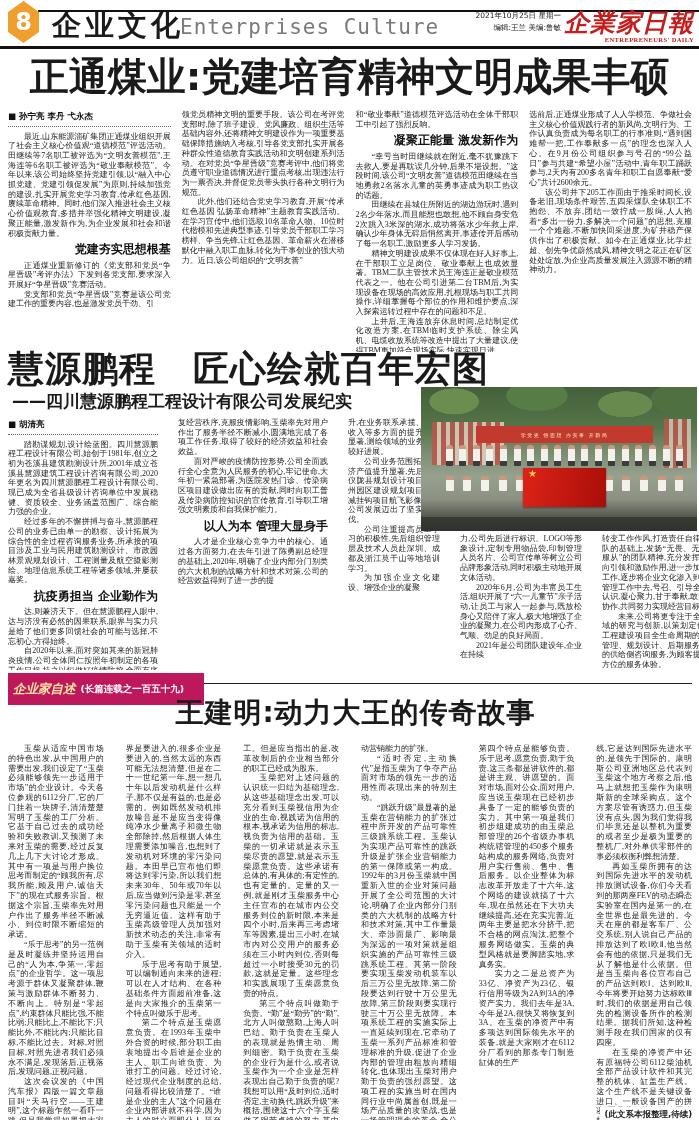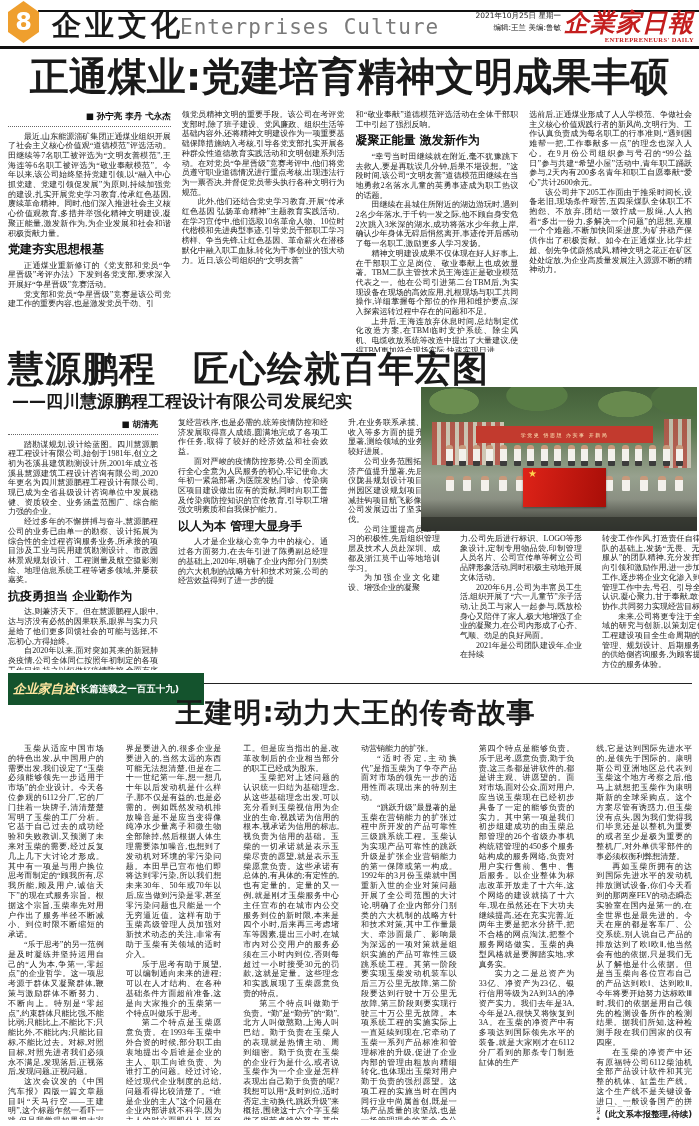--- a/index.html
+++ b/index.html
@@ -18,23 +18,23 @@
   .mast-right{position:absolute;right:5px;top:10px;display:flex;align-items:flex-start;gap:3px}
   .dates{text-align:right;font:7.5px/1.6 "DejaVu Sans",sans-serif;color:#222;padding-bottom:2px;white-space:nowrap}
   .paper-logo{text-align:right}
   .paper-cn{font:italic 900 25px/1 "DejaVu Serif",serif;color:#c41e1e;letter-spacing:1px}
   .paper-en{font:bold 6.5px/1 "Liberation Serif",serif;color:#c41e1e;letter-spacing:.4px;margin-top:2px}
 
   
   .col{overflow:hidden;text-align:justify;font-size:8px;line-height:9.7px;color:#222}
   .para{text-indent:2em}
   .para.ni{text-indent:0}
-  .subhead{font:bold 12px/1.45 "DejaVu Sans",sans-serif;color:#111;margin:3px 0 2px;text-indent:0;text-align:left}
+  .subhead{font:bold 12px/1.45 "DejaVu Sans",sans-serif;color:#111;margin:3px 0 2px;text-indent:0;text-align:right}
   .byline{font:bold 8.5px/1 "DejaVu Sans",sans-serif;color:#111;border-bottom:1px dotted #666;
-          padding:2px 0 5px;margin-bottom:5px;text-align:right}
+          padding:2px 0 5px;margin-bottom:5px;text-align:left}
 
   
   .a1-head{position:absolute;left:0;right:0;top:53px;text-align:center;
            font:bold 39px/1.25 "DejaVu Sans",sans-serif;letter-spacing:0}
   .a1-body{position:absolute;left:8px;top:110px;width:684px;height:242px;display:flex;gap:11px}
   .a1-body .col{flex:1}
 
   
   .a2-head{position:absolute;left:8px;top:351px;font:bold 36px/1 "DejaVu Sans",sans-serif;letter-spacing:1px}
   .a2-sub{position:absolute;left:12px;top:393px;font:bold 17px/1 "DejaVu Sans",sans-serif}
@@ -62,22 +62,22 @@
   .prow.standing{top:40%}.prow.crouch{top:62%}
   .prow i{display:block;width:7px;height:21px;border-radius:3px 3px 1px 1px;
           background:linear-gradient(180deg,#c8997b 0 4px,#f3f1ec 4px 78%,#3c3c3c 78% 100%)}
   .prow.crouch i{height:15px;width:8px;background:linear-gradient(180deg,#c8997b 0 4px,#f3f1ec 4px 100%)}
   .pflag{position:absolute;left:37%;top:56%;width:30%;height:27%;
          background:linear-gradient(100deg,#de2318,#a80e08);box-shadow:0 1px 2px rgba(0,0,0,.4)}
   .pflag::before{content:"★";position:absolute;left:6%;top:2%;color:#ffd34d;font-size:10px}
   .pshadow{position:absolute;left:0;right:0;bottom:0;height:10%;background:rgba(20,22,18,.45)}
 
   
-  .serial{position:absolute;left:8px;top:673px;width:196px;height:21px;background:#14532d;
-          display:flex;align-items:center;padding:16px 5px;box-sizing:border-box;white-space:nowrap;overflow:hidden}
+  .serial{position:absolute;left:8px;top:673px;width:196px;height:21px;background:#be185d;
+          display:flex;align-items:center;padding:16px 5px;gap:5px;box-sizing:border-box;white-space:nowrap;overflow:hidden}
   .serial-script{font:italic bold 12.5px/1 "DejaVu Serif",serif;color:#ffe6a0}
   .serial-label{font:bold 9.5px/1 "DejaVu Sans",sans-serif;color:#fff}
   .serial-line{position:absolute;left:204px;right:7px;top:683px;height:1px;background:#222}
 
   
   .a3-head{position:absolute;left:12px;right:0;top:693px;text-align:center;
            font:bold 28px/1.45 "DejaVu Sans",sans-serif;letter-spacing:1px}
   .a3-body{position:absolute;left:8px;top:744px;width:684px;height:376px;display:flex;gap:22px}
   .a3-body .col{flex:1;line-height:9.8px}
   .a3-body .col.last{position:relative}
@@ -119,21 +119,21 @@
         </div>
     </div>
     <div class="col">
         <div class="para ni">领党员精神文明的重要手段。该公司在考评党支部时,除了班子建设、党风廉政、组织生活等基础内容外,还将精神文明建设作为一项重要基础保障措施纳入考核,引导各党支部扎实开展各种群众性道德教育实践活动和文明创建系列活动。在对党员“争星晋级”竞赛考评中,他们将党员遵守职业道德情况进行重点考核,出现违法行为一票否决,并督促党员带头执行各种文明行为规范。</div>
         <div class="para">此外,他们还结合党史学习教育,开展“传承红色基因 弘扬革命精神”主题教育实践活动。在学习宣传中,他们选取10名革命人物、10位时代楷模和先进典型事迹,引导党员干部职工学习榜样、争当先锋,让红色基因、革命薪火在潜移默化中融入职工血脉,转化为干事创业的强大动力。近日,该公司组织的“文明友善”</div>
       </div>
     <div class="col">
         <div class="para ni">和“敬业奉献”道德模范评选活动在全体干部职工中引起了强烈反响。</div>
         <div class="subhead">凝聚正能量 激发新作为</div>
         <div class="para">“幸亏当时田继续就在附近,毫不犹豫跳下去救人,要是再耽误几分钟,后果不堪设想。”这段时间,该公司“文明友善”道德模范田继续在当地勇救2名落水儿童的英勇事迹成为职工热议的话题。</div>
-        <div class="para">田继续在县城住所附近的湖边游玩时,遇到2名少年落水,于千钧一发之际,他不顾自身安危2次跳入3米深的湖水,成功将落水少年救上岸,确认少年身体无碍后悄然离开,事迹传开后感动了每一名职工,激励更多人学习发扬。</div>
+        <div class="para">田继续在县城住所附近的湖边游玩时,遇到2名少年落水,而且能想也敢想,他不顾自身安危2次跳入3米深的湖水,成功将落水少年救上岸,确认少年身体无碍后悄然离开,事迹传开后感动了每一名职工,激励更多人学习发扬。</div>
         <div class="para">精神文明建设成果不仅体现在好人好事上,在干部职工立足岗位、敬业奉献上也成效显著。TBM二队主管技术员王海连正是敬业模范代表之一。他在公司引进第二台TBM后,为实现设备在现场的高效应用,扎根现场与职工共同操作,详细掌握每个部位的作用和维护要点,深入探索运转过程中存在的问题和不足。</div>
         <div class="para">上井后,王海连放弃休息时间,总结制定优化改造方案,在TBM临时支护系统、除尘风机、电缆收放系统等改造中提出了大量建议,使得TBM更加符合现场实际,快速实现日进</div>
       </div>
     <div class="col">
         <div class="para ni">选前后,正通煤业形成了人人学模范、争做社会主义核心价值观践行者的新风尚,文明行为、工作认真负责成为每名职工的行事准则,“遇到困难帮一把,工作奉献多一点”的理念也深入人心。在9月份公司组织参与号召的“99公益日”参与共建“希望小屋”活动中,青年职工踊跃参与,2天内有200多名青年和职工自愿奉献“爱心”共计2600余元。</div>
         <div class="para">该公司井下205工作面由于推采时间长,设备老旧,现场条件艰苦,五四采煤队全体职工不抱怨、不放弃,团结一致拧成一股绳,人人抱着“多出一份力,多解决一个问题”的思想,克服一个个难题,不断加快回采进度,为矿井稳产保供作出了积极贡献。如今在正通煤业,比学赶超、创先争优蔚然成风,精神文明之花正在矿区处处绽放,为企业高质量发展注入源源不断的精神动力。</div>
       </div>
   </div>
 
   <div class="a2-head">慧源鹏程　匠心绘就百年宏图</div>
@@ -144,21 +144,21 @@
       <div class="byline">■ 胡清亮</div>
       <div>
           <div class="para">踏勘谋规划,设计绘蓝图。四川慧源鹏程工程设计有限公司,始创于1981年,创立之初为苍溪县建筑勘测设计所,2001年成立苍溪县慧源建筑工程设计咨询有限公司,2020年更名为四川慧源鹏程工程设计有限公司,现已成为全省县级设计咨询单位中发展稳健、资质较全、业务涵盖范围广、综合能力强的企业。</div>
           <div class="para">经过多年的不懈拼搏与奋斗,慧源鹏程公司的业务已由单一的勘察、设计拓展为综合性的全过程咨询服务业务,所承接的项目涉及工业与民用建筑勘测设计、市政园林景观规划设计、工程测量及航空摄影测绘、地理信息系统工程等诸多领域,并屡获嘉奖。</div>
           <div class="subhead">抗疫勇担当 企业勤作为</div>
           <div class="para">达,则兼济天下。但在慧源鹏程人眼中,达与济没有必然的因果联系,眼界与实力只是给了他们更多回馈社会的可能与选择,不忘初心,方得始终。</div>
           <div class="para">自2020年以来,面对突如其来的新冠肺炎疫情,公司全体同仁按照年初制定的各项工作目标,持之以恒做好疫情防控,全面有序恢</div>
         </div>
     </div>
     <div class="col cw150">
-        <div class="para ni">复经营秩序,也是必需的,统筹疫情防控和经济发展取得喜人成绩,圆满地完成了各项工作任务,取得了较好的经济效益和社会效益。</div>
+        <div class="para ni">复经营秩序,克服疫情影响,玉柴率先对用户作出了服务半径不断减小,圆满地完成了各项工作任务,取得了较好的经济效益和社会效益。</div>
         <div class="para">面对严峻的疫情防控形势,公司全面践行全心全意为人民服务的初心,牢记使命,大年初一紧急部署,为医院发热门诊、传染病区项目建设做出应有的贡献,同时向职工普及传染病防控知识的宣传教育,引导职工增强文明素质和自我保护能力。</div>
         <div class="subhead">以人为本 管理大显身手</div>
         <div class="para">人才是企业核心竞争力中的核心。通过各方面努力,在去年引进了陈勇副总经理的基础上,2020年,明确了企业内部分门别类的六大机制的战略方针和技术对策,公司的经营效益得到了进一步的提</div>
       </div>
     <div class="col cw92">
         <div class="para ni">升,在业务联系承揽、业务收入等多方面的提升效果显著,测绘领域的业务取得较好进展。</div>
         <div class="para">公司业务范围拓展,经济产值提升显著,先后中标仪陇县规划设计项目、达州园区建设规划项目、增减挂钩项目航飞影像等,为公司发展迈出了坚实的步伐。</div>
         <div class="para">公司注重提高员工学习的积极性,先后组织管理层及技术人员赴深圳、成都及浙江莫干山等地培训学习。</div>
         <div class="para">为加强企业文化建设、增强企业的凝聚</div>
       </div>

